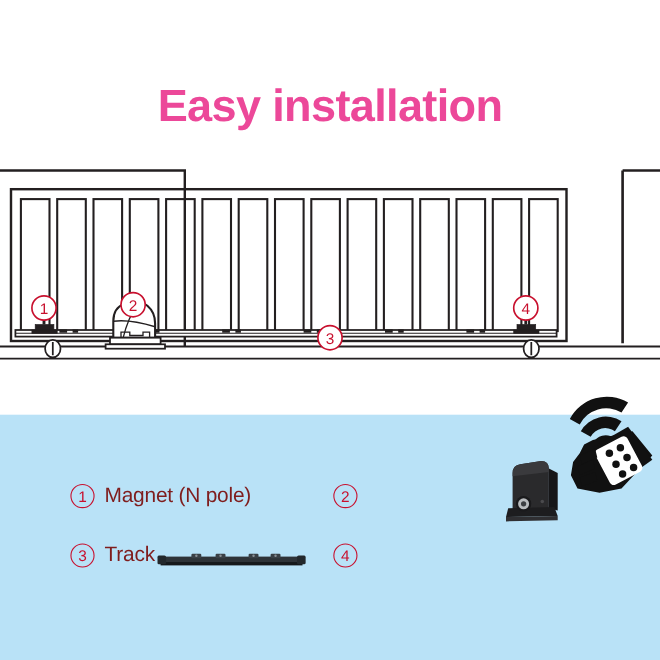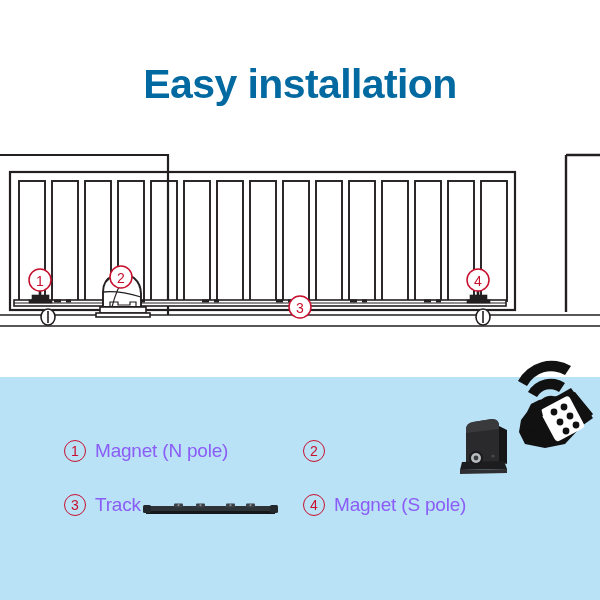--- a/index.html
+++ b/index.html
@@ -19,28 +19,28 @@
     width: 600px;
     height: 600px;
     background: #ffffff;
     overflow: hidden;
   }
 
   
   #title {
     position: absolute;
     left: 0;
-    top: 64px;
+    top: 76px;
     width: 600px;
     text-align: center;
     font-family: "Liberation Sans", sans-serif;
     font-size: 41px;
     font-weight: bold;
     letter-spacing: -0.6px;
-    color: #0369a1;
+    color: #ec4899;
     line-height: 1;
   }
 
   
   #diagram-area {
     position: absolute;
     left: 0;
     top: 140px;
     width: 600px;
     height: 195px;
@@ -94,21 +94,21 @@
     justify-content: center;
     flex: 0 0 auto;
     box-sizing: border-box;
     line-height: 1;
   }
   .legend-label {
     margin-left: 9px;
     font-family: "Liberation Sans", sans-serif;
     font-size: 19px;
     font-weight: normal;
-    color: #8b5cf6;
+    color: #7f1d1d;
     white-space: nowrap;
     letter-spacing: -0.2px;
   }
   #item-1 { left: 64px; top: 440px; }
   #item-2 { left: 303px; top: 440px; }
   #item-3 { left: 64px; top: 494px; }
   #item-4 { left: 303px; top: 494px; }
 
   #track-thumb {
     position: absolute;
@@ -289,21 +289,20 @@
     <div class="num-badge">2</div>
   </div>
 
   <div class="legend-item" id="item-3">
     <div class="num-badge">3</div>
     <div class="legend-label">Track</div>
   </div>
 
   <div class="legend-item" id="item-4">
     <div class="num-badge">4</div>
-    <div class="legend-label">Magnet (S pole)</div>
   </div>
 
   <div id="track-thumb">
     <svg width="135" height="18" viewBox="0 0 135 18">
       <rect x="3" y="6" width="129" height="6" fill="#2E3338"></rect>
       <rect x="3" y="11" width="129" height="3" fill="#15181B"></rect>
       <rect x="0" y="5" width="8" height="8" rx="1.5" fill="#23282C"></rect>
       <rect x="127" y="5" width="8" height="8" rx="1.5" fill="#23282C"></rect>
       <g fill="#3A4046">
         <rect x="31" y="3.5" width="9" height="4" rx="1"></rect>

